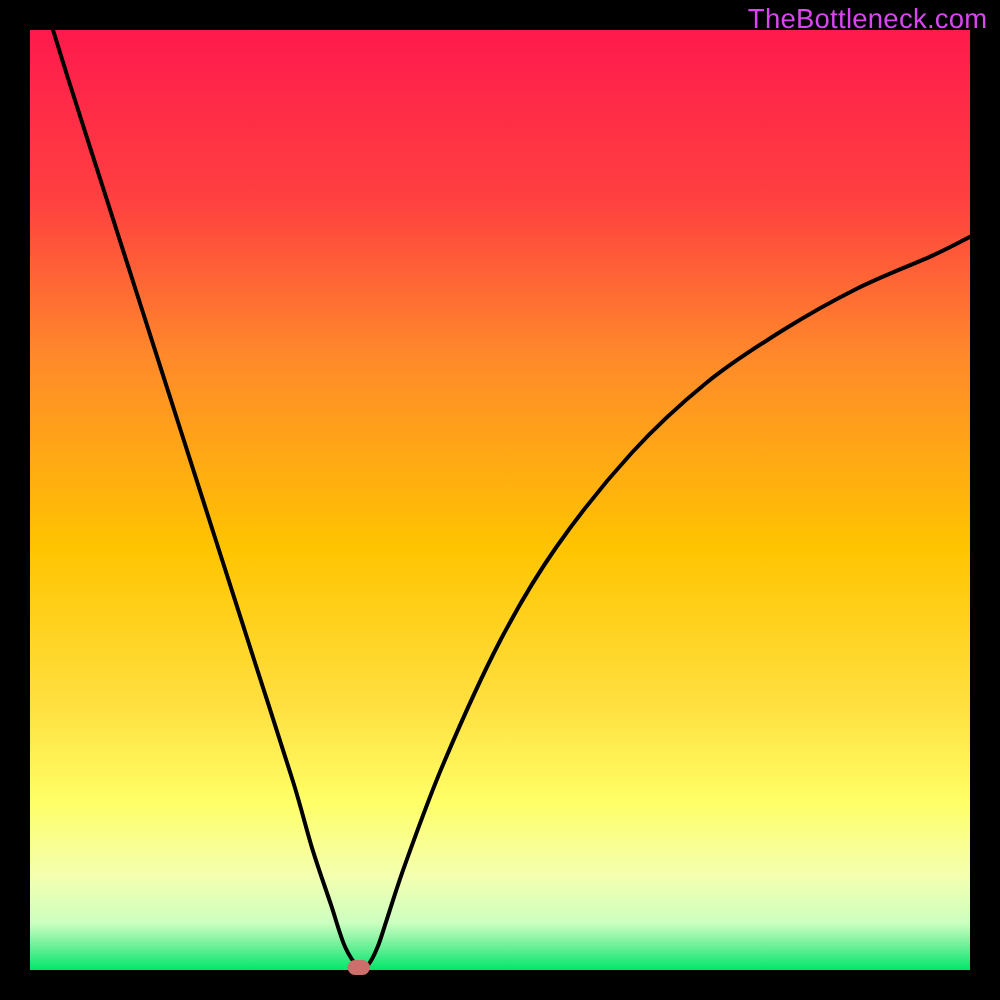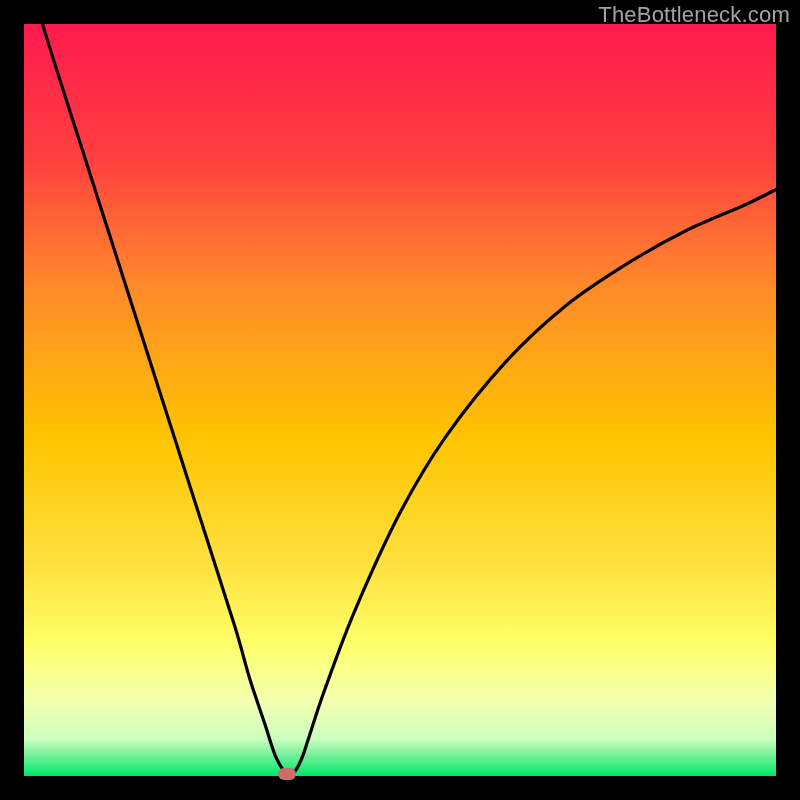--- a/index.html
+++ b/index.html
@@ -23,21 +23,21 @@
     position: absolute;
     left: 0;
     top: 0;
     width: 752px;
     height: 752px;
   }
   .watermark {
     position: absolute;
     top: 2px;
     right: 10px;
-    color: #a3a3a3;
+    color: #d946ef;
     font-size: 22px;
     font-weight: 500;
     letter-spacing: 0.2px;
     font-family: Arial, sans-serif;
   }
   .marker {
     position: absolute;
     width: 18px;
     height: 12px;
     border-radius: 7px;

